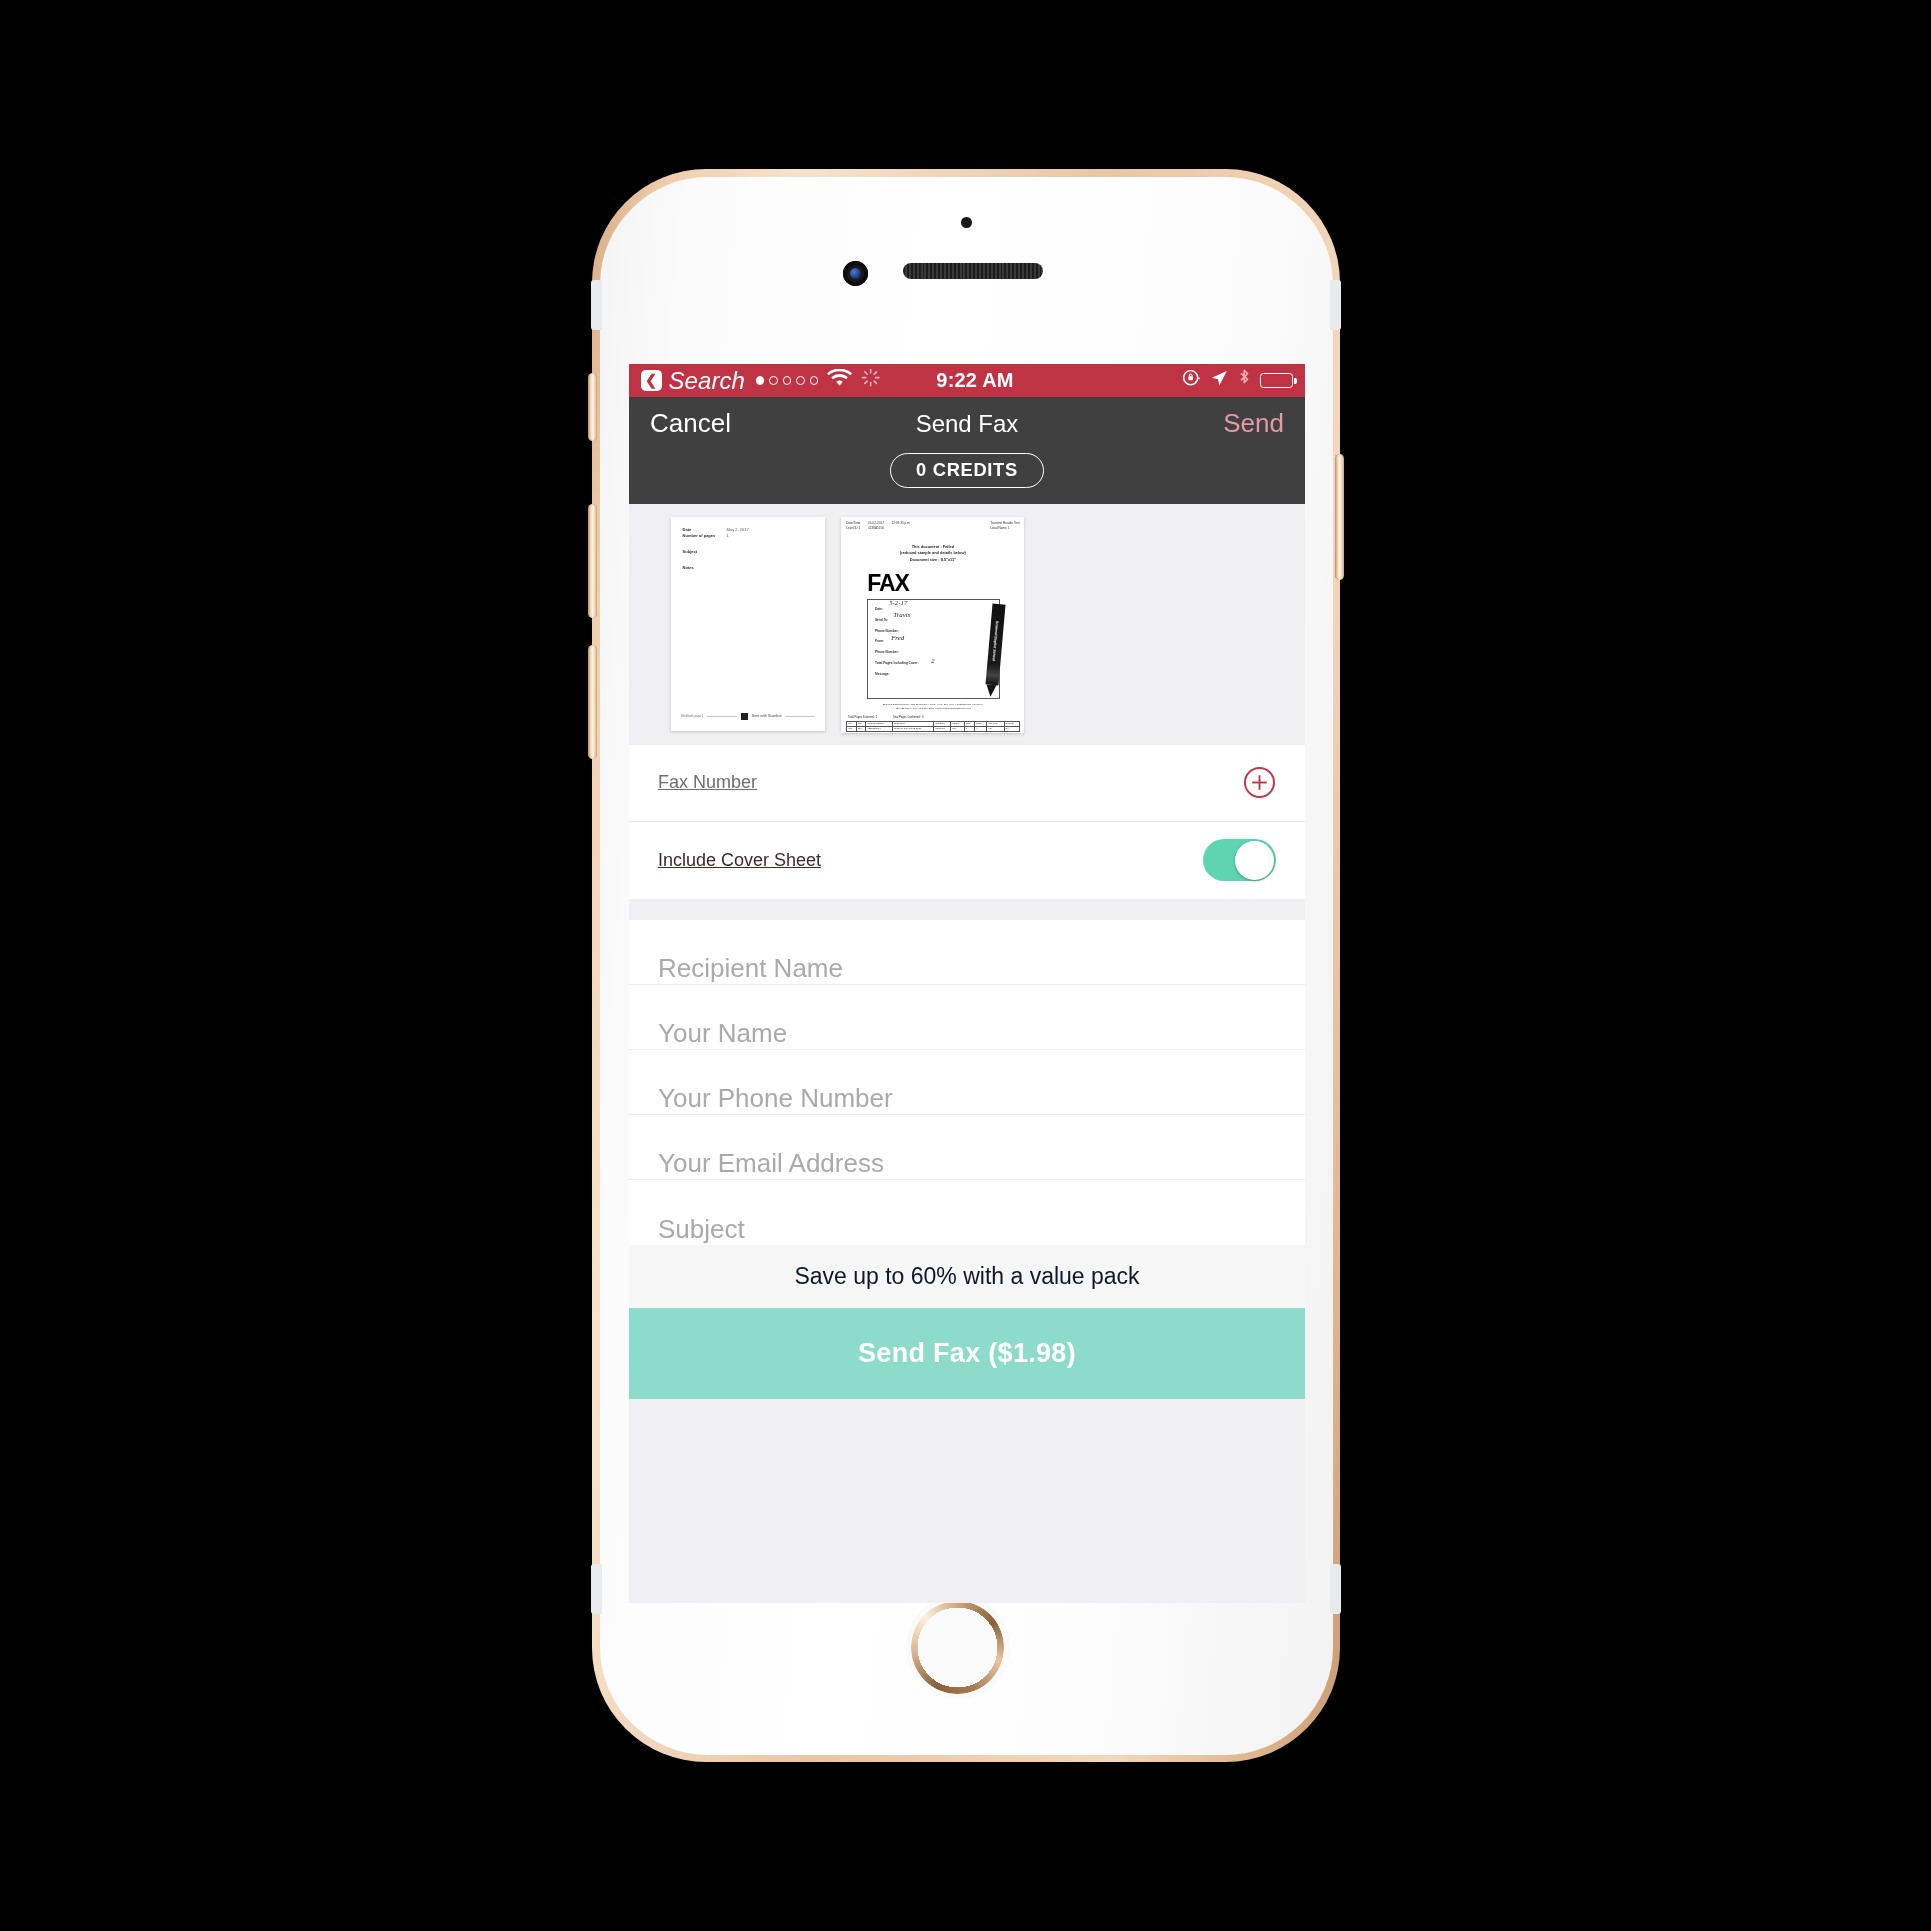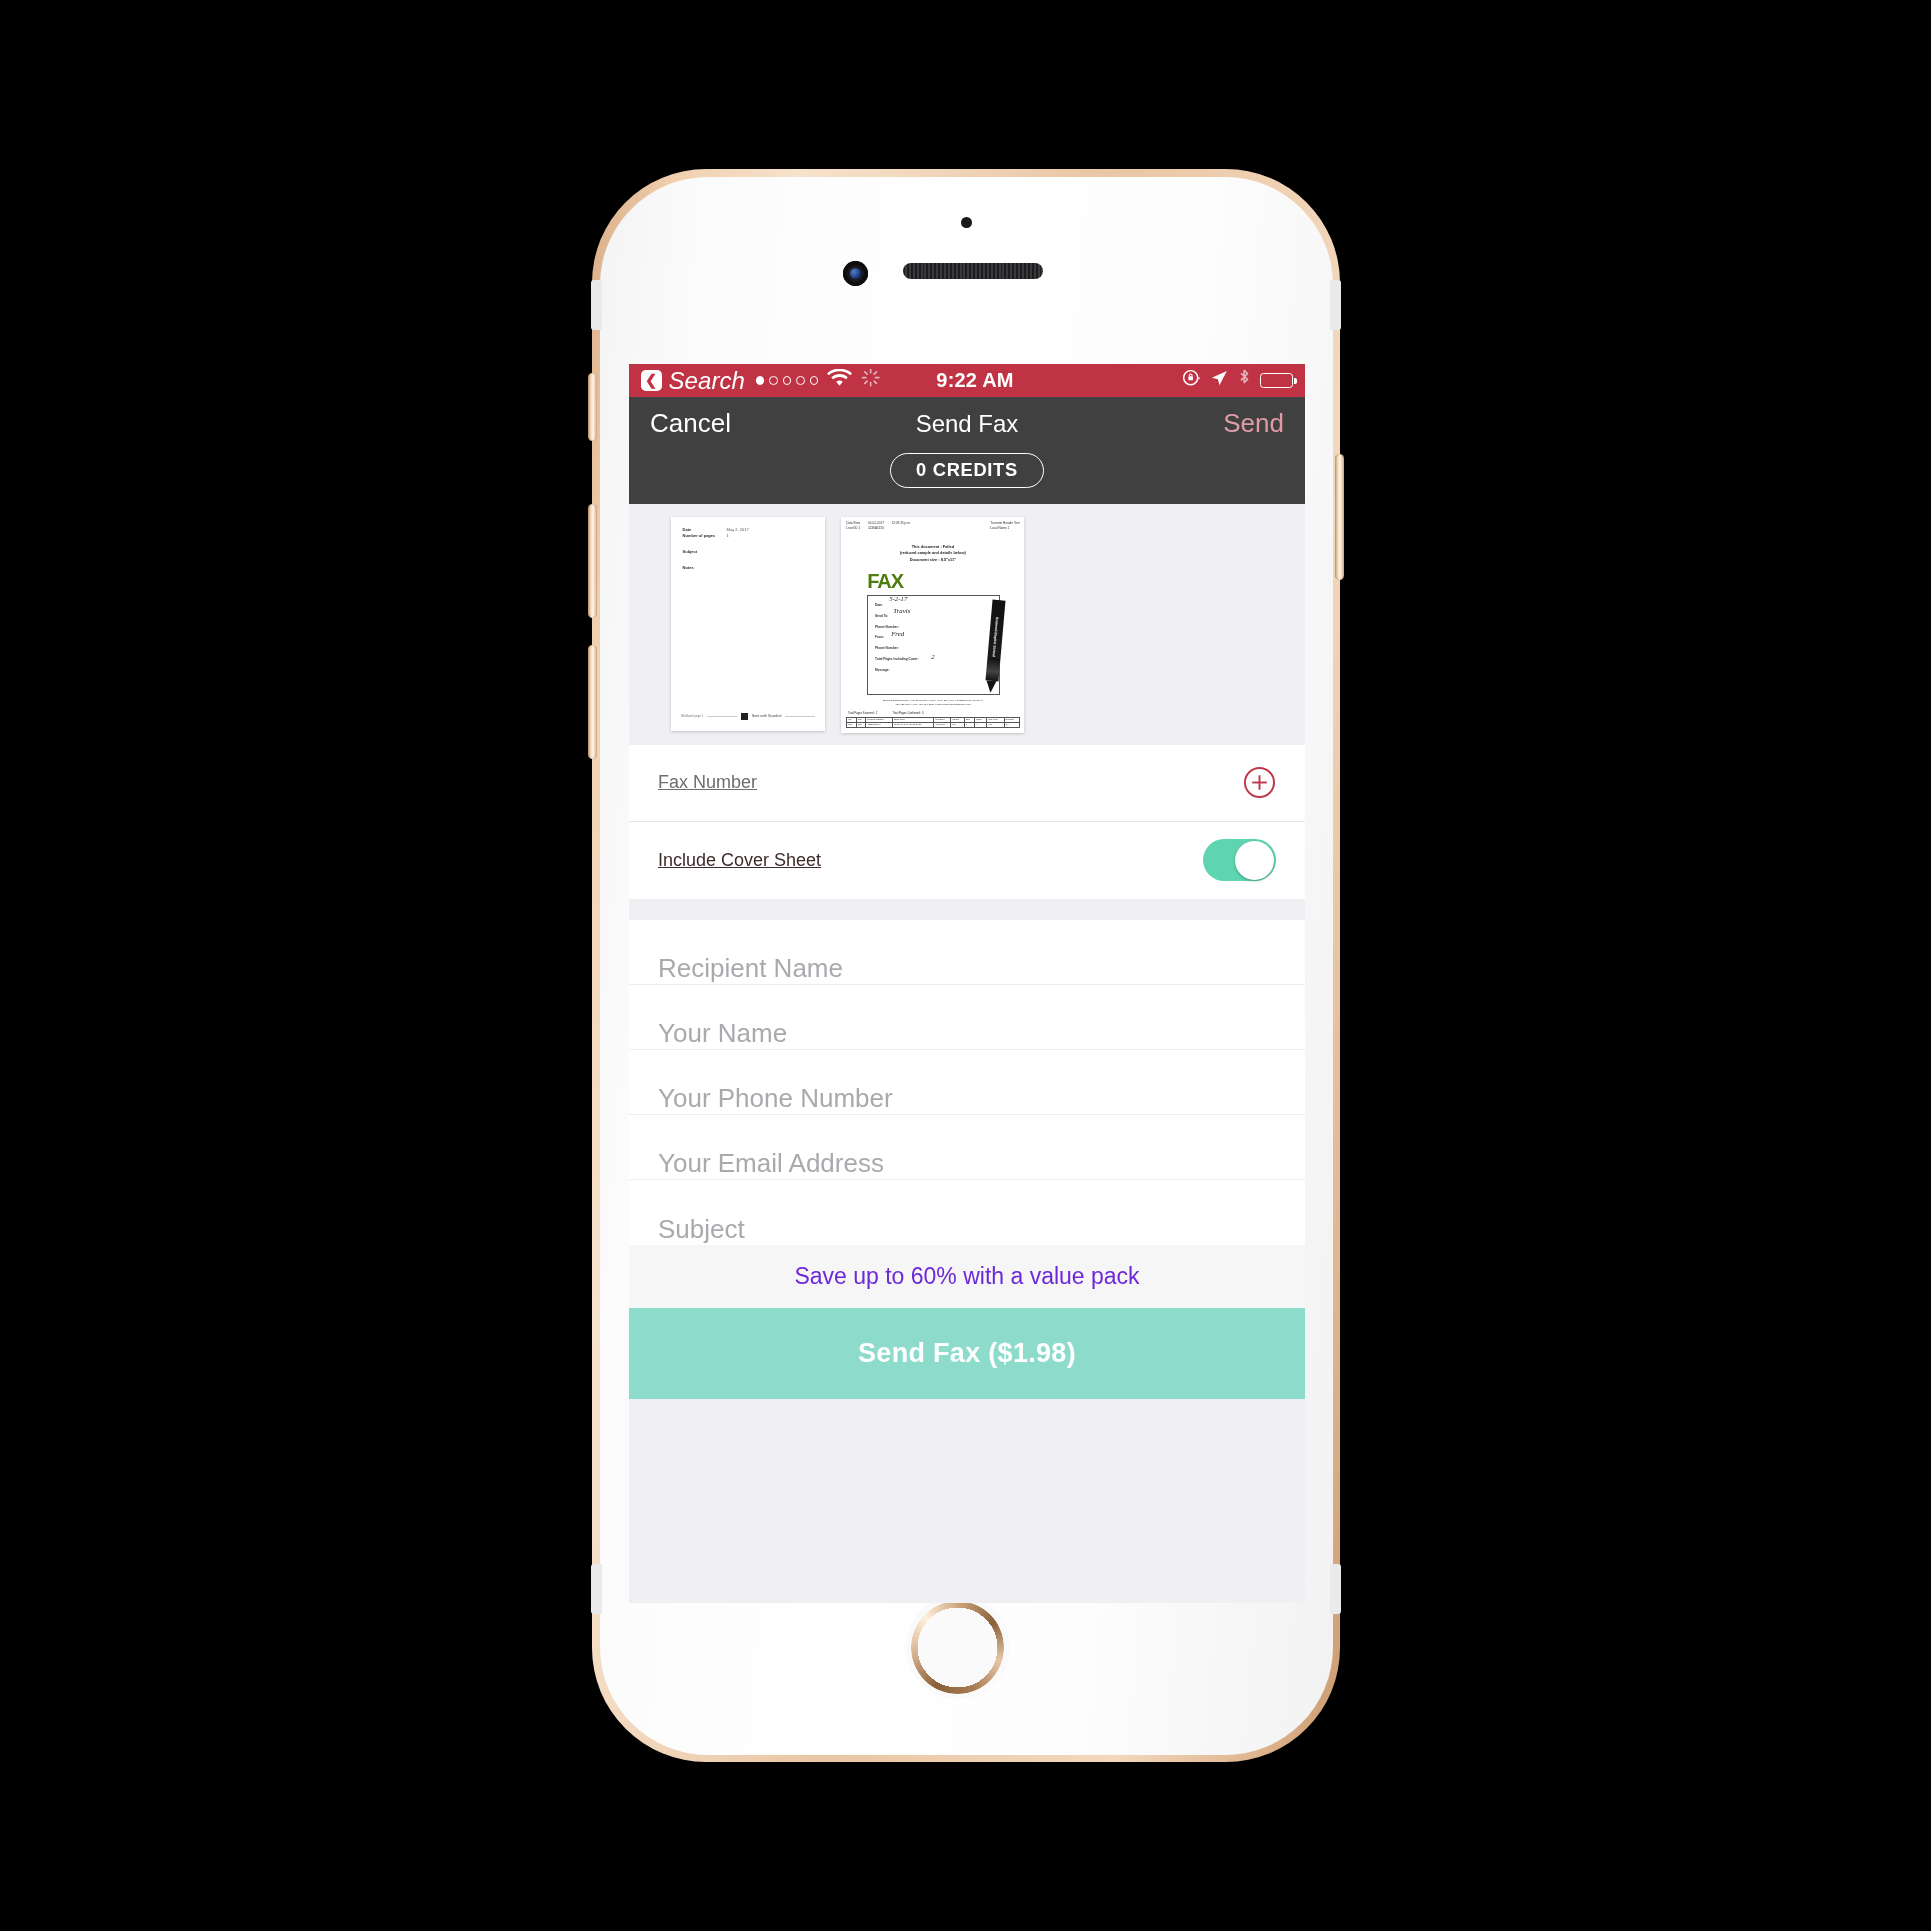--- a/index.html
+++ b/index.html
@@ -163,21 +163,21 @@
   .cs-foot .ln { flex:1; height:1px; background:#c9c9c9; }
   .cs-foot .pg { font-size:2.9px; color:#777; white-space:nowrap; }
   .cs-logo { width:6.8px; height:6.8px; background:#222; display:inline-block;
              border:1px solid #222; }
 
   
   .fx-hdr { display:flex; gap:7.7px; font-size:3.1px; color:#333; line-height:1.45; }
   .fx-hdr div { white-space:pre-line; }
   .fx-note { text-align:center; font-size:3.9px; font-weight:700; color:#222;
              line-height:1.7; margin-top:13.5px; }
-  .fx-big { font-size:20px; font-weight:800; letter-spacing:-1px; color:#4d7c0f;
+  .fx-big { font-size:23px; font-weight:800; letter-spacing:-1px; color:#000000;
             margin:6.8px 0 1.9px 21px; font-family:"Liberation Sans", sans-serif; }
   .fx-form {
     border:1px solid #555; margin: 0 19.3px 0 21px; height:100px;
     position:relative; padding:5.8px 6.8px;
   }
   .fx-fl { font-size:3.2px; font-weight:700; color:#333; margin-top:6.8px; }
   .fx-fl:first-child { margin-top:1px; }
   .fx-hand {
     position:absolute; font-size:6.8px; color:#222;
     font-family:"Liberation Serif", serif; font-style:italic;
@@ -232,21 +232,21 @@
     height:65px; display:flex; align-items:flex-end; padding: 0 29px;
     border-bottom: 1px solid #ededf0; background:#fff;
   }
   .field input {
     border:none; outline:none; width:100%; background:transparent;
     font-family:"Liberation Sans", sans-serif; font-size:26px; color:#333;
   }
   .field input::placeholder { color:#a9a9ae; }
 
   .promo {
-    background:#f6f6f7; text-align:center; color:#6d28d9;
+    background:#f6f6f7; text-align:center; color:#0f172a;
     font-size:23px; padding: 18.3px 0; font-weight:400;
   }
   .sendfax-btn {
     background:#8ddccb; color:#ffffff; text-align:center;
     font-size:27px; font-weight:700; padding: 30px 0;
     letter-spacing:0.3px;
   }
   .screen-bottom { background:#efeff4; height:58px; }
 </style>
 </head>

